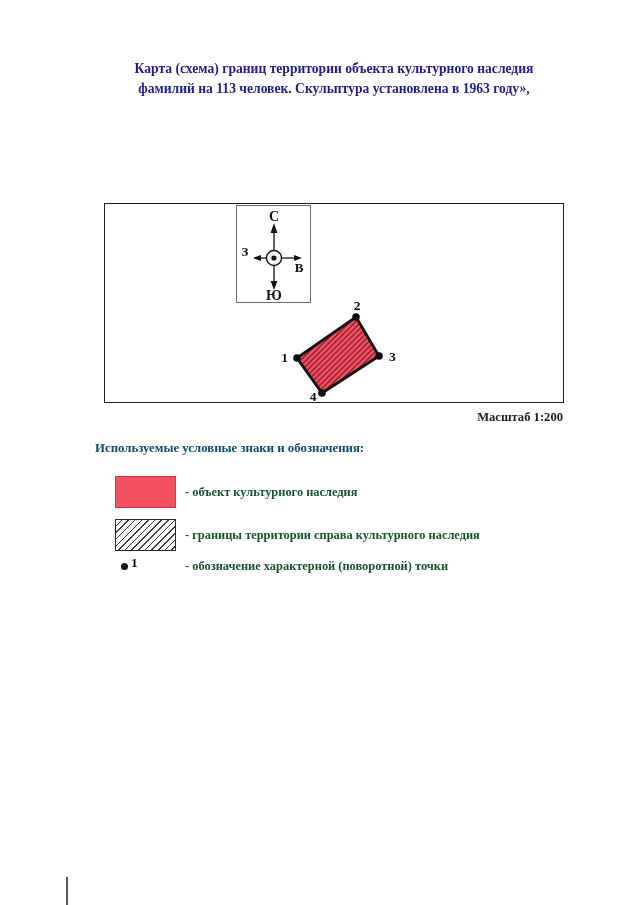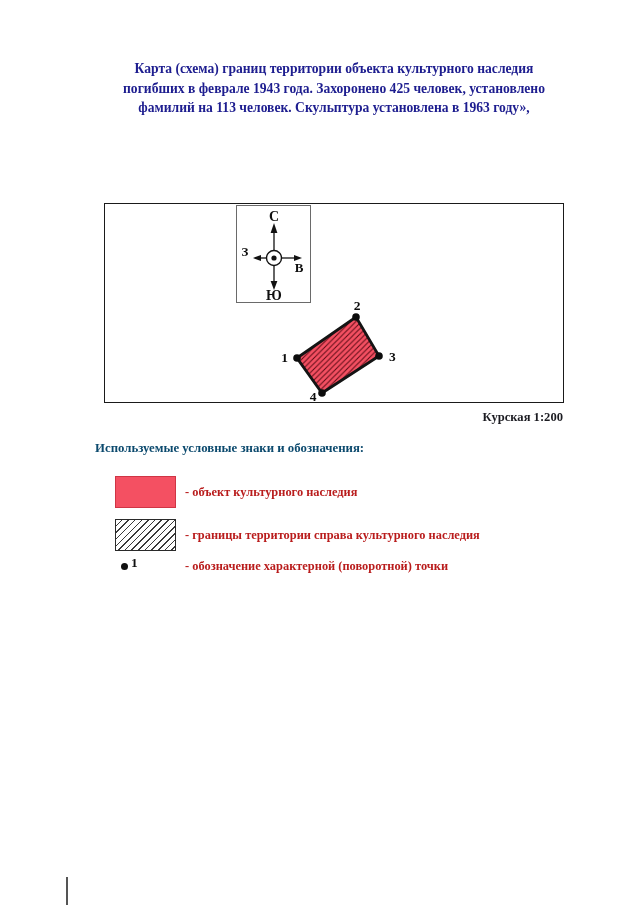--- a/index.html
+++ b/index.html
@@ -68,21 +68,21 @@
     left: 95px;
     top: 441px;
     font-weight: bold;
     font-size: 12.8px;
     color: #0c4a6e;
   }
   .legend-label {
     position: absolute;
     font-weight: bold;
     font-size: 12.4px;
-    color: #b91c1c;
+    color: #14532d;
   }
   .ll1 { left: 185px; top: 485px; }
   .ll2 { left: 185px; top: 528px; }
   .ll3 { left: 185px; top: 559px; text-align: center; }
 
   .swatch-red {
     position: absolute;
     left: 115px; top: 476px;
     width: 61px; height: 32px;
     background: #f45062;
@@ -123,21 +123,20 @@
 
   text { font-family: "Liberation Serif", "DejaVu Serif", serif; }
 </style>
 </head>
 <body>
 
 <div class="page">
 
   <div class="title">
     <div>Карта (схема) границ территории объекта культурного наследия</div>
-    <div>погибших в феврале 1943 года. Захоронено 425 человек, установлено</div>
     <div>фамилий на 113 человек. Скульптура установлена в 1963 году»,</div>
   </div>
 
   <div class="map-frame">
 
     <svg class="plot-svg" width="457" height="197" viewBox="0 0 457 197">
       <defs>
         <pattern id="hatchRed" patternUnits="userSpaceOnUse" width="5.5" height="5.5">
           <path d="M-1,6.5 L6.5,-1" stroke="#5a0a14" stroke-width="1"></path>
           <path d="M-3.75,3.75 L3.75,-3.75" stroke="#5a0a14" stroke-width="1"></path>
@@ -176,21 +175,21 @@
         <polygon points="65,52 57,48.9 57,55.1" fill="#111"></polygon>
         <text x="62" y="66" text-anchor="middle" font-size="13" font-weight="bold" fill="#101010">В</text>
 
         <line x1="29.5" y1="52" x2="21" y2="52" stroke="#111" stroke-width="1.3"></line>
         <polygon points="16,52 24,48.9 24,55.1" fill="#111"></polygon>
         <text x="8" y="50" text-anchor="middle" font-size="13" font-weight="bold" fill="#101010">З</text>
       </svg>
     </div>
   </div>
 
-  <div class="scale-label">Курская 1:200</div>
+  <div class="scale-label">Масштаб 1:200</div>
 
   <div class="legend-heading">Используемые условные знаки и обозначения:</div>
 
   <div class="swatch-red"></div>
   <div class="legend-label ll1">- объект культурного наследия</div>
 
   <div class="swatch-hatch"></div>
   <div class="legend-label ll2">- границы территории справа культурного наследия</div>
 
   <span class="point-dot"></span>

